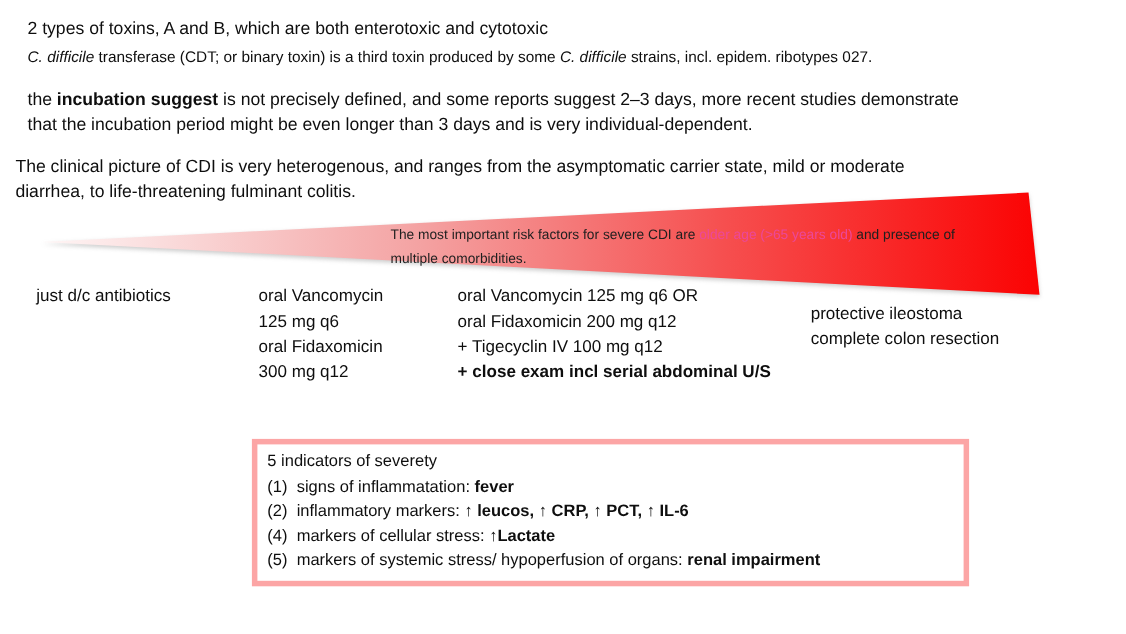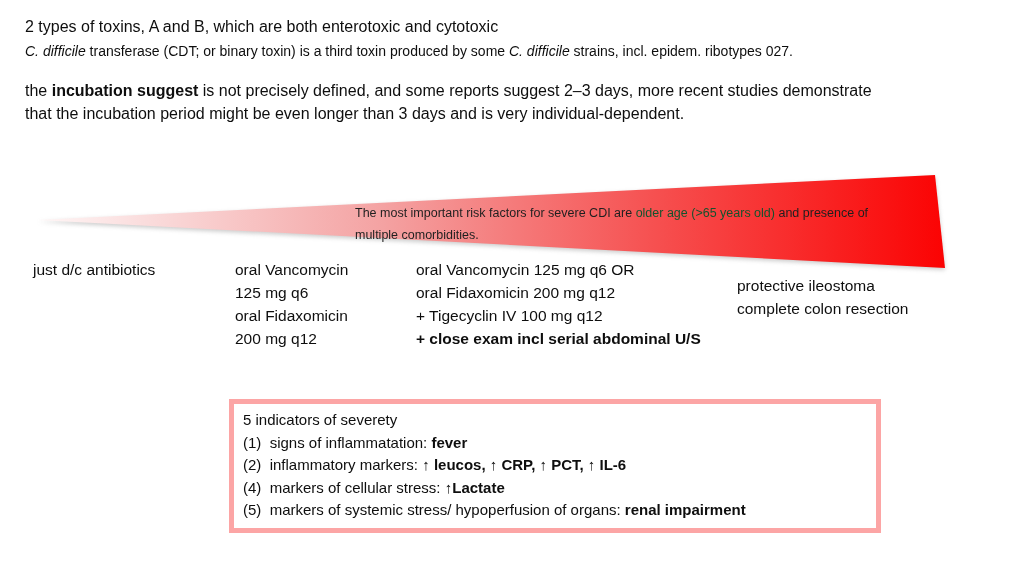--- a/index.html
+++ b/index.html
@@ -48,48 +48,52 @@
     <div class="l2">
         <div class="tline"><span class="ital">C. difficile</span><span> transferase (CDT; or binary toxin) is a third toxin produced by some </span><span class="ital">C. difficile</span><span> strains, incl. epidem. ribotypes 027.</span></div>
       </div>
   </div>
 
   <div class="abs para para-incubation">
       <div class="tline"><span>the </span><span class="bold">incubation suggest</span><span> is not precisely defined, and some reports suggest 2–3 days, more recent studies demonstrate</span></div>
       <div class="tline"><span>that the incubation period might be even longer than 3 days and is very individual-dependent.</span></div>
     </div>
 
+  <div class="abs para para-clinical">
+      <div class="tline"><span>The clinical picture of CDI is very heterogenous, and ranges from the asymptomatic carrier state, mild or moderate</span></div>
+      <div class="tline"><span>diarrhea, to life-threatening fulminant colitis.</span></div>
+    </div>
 
   <svg class="abs wedge" width="920" height="102" viewBox="0 0 920 102" preserveAspectRatio="none" aria-hidden="true">
     <defs>
       <linearGradient id="wedge-grad" x1="0" y1="0" x2="1" y2="0">
         <stop offset="0%" stop-color="#fff6f6"></stop>
         <stop offset="12%" stop-color="#fadcdc"></stop>
         <stop offset="38%" stop-color="#f4a2a2"></stop>
         <stop offset="68%" stop-color="#f65050"></stop>
         <stop offset="100%" stop-color="#fb0303"></stop>
       </linearGradient>
     </defs>
     <polygon points="8,50 905,5 915,98" fill="url(#wedge-grad)"></polygon>
   </svg>
 
   <div class="abs wedge-text">
-      <div class="tline"><span>The most important risk factors for severe CDI are </span><span style="color: #14532d;">older age (&gt;65 years old)</span><span> and presence of</span></div>
+      <div class="tline"><span>The most important risk factors for severe CDI are </span><span style="color: #ec4899;">older age (&gt;65 years old)</span><span> and presence of</span></div>
       <div class="tline"><span>multiple comorbidities.</span></div>
     </div>
 
   <div class="abs col col-mild">
       <div class="tline"><span>just d/c antibiotics</span></div>
     </div>
 
   <div class="abs col col-moderate">
       <div class="tline"><span>oral Vancomycin</span></div>
       <div class="tline"><span>125 mg q6</span></div>
       <div class="tline"><span>oral Fidaxomicin</span></div>
-      <div class="tline"><span>200 mg q12</span></div>
+      <div class="tline"><span>300 mg q12</span></div>
     </div>
 
   <div class="abs col col-severe">
       <div class="tline"><span>oral Vancomycin 125 mg q6 OR</span></div>
       <div class="tline"><span>oral Fidaxomicin 200 mg q12</span></div>
       <div class="tline"><span>+ Tigecyclin IV 100 mg q12</span></div>
       <div class="tline"><span class="bold">+ close exam incl serial abdominal U/S</span></div>
     </div>
 
   <div class="abs col col-surgical">

